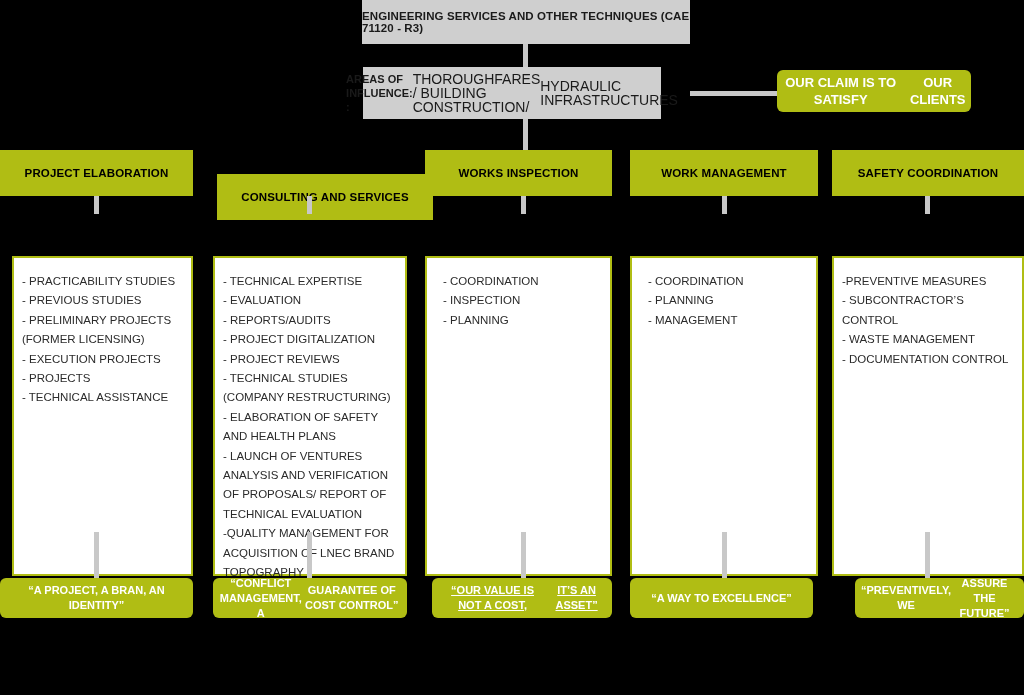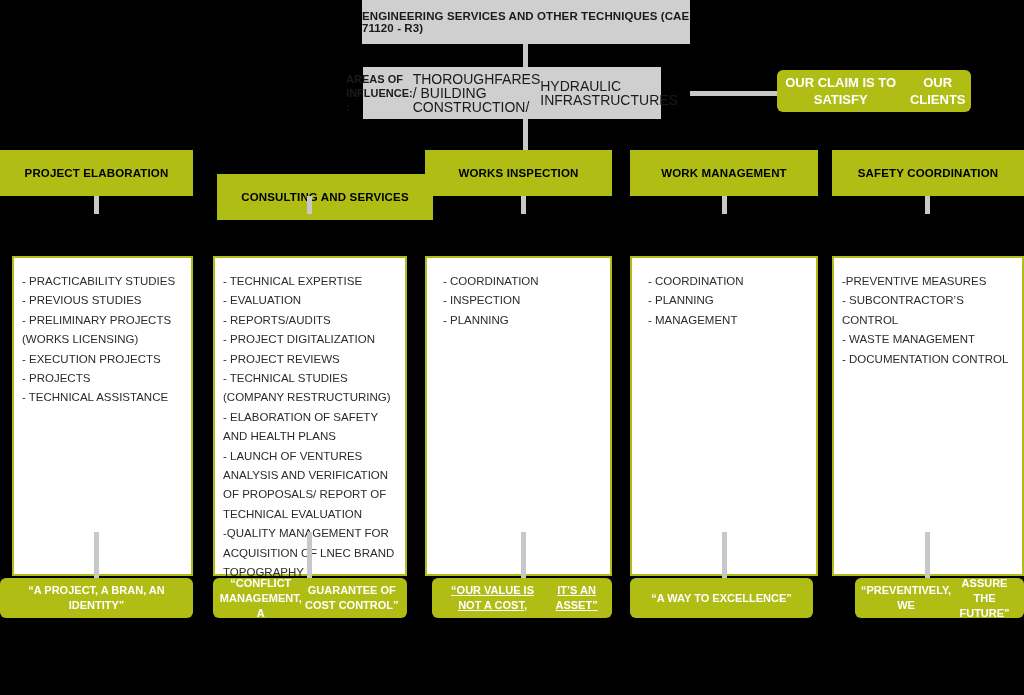--- a/index.html
+++ b/index.html
@@ -106,21 +106,21 @@
   <div class="vline" style="left:523px;top:119px;height:31px;"></div>
 
   <div class="green col-header" style="left:0px;top:150px;width:193px;">
     <span>PROJECT ELABORATION</span>
   </div>
   <div class="vline" style="left:94px;top:196px;height:18px;"></div>
   <div class="wbox col-body" style="left:12px;width:181px;">
     <div class="li">- PRACTICABILITY STUDIES</div>
     <div class="li">- PREVIOUS STUDIES</div>
     <div class="li">- PRELIMINARY PROJECTS</div>
-    <div class="li">(WORKS LICENSING)</div>
+    <div class="li">(FORMER LICENSING)</div>
     <div class="li">- EXECUTION PROJECTS</div>
     <div class="li">- PROJECTS</div>
     <div class="li">- TECHNICAL ASSISTANCE</div>
   </div>
   <div class="vline" style="left:94px;top:532px;height:46px;"></div>
   <div class="green white-text slogan stack" style="left:0px;width:193px;">
     <span>“A PROJECT, A BRAN, AN IDENTITY”</span>
     <span></span>
   </div>
 

